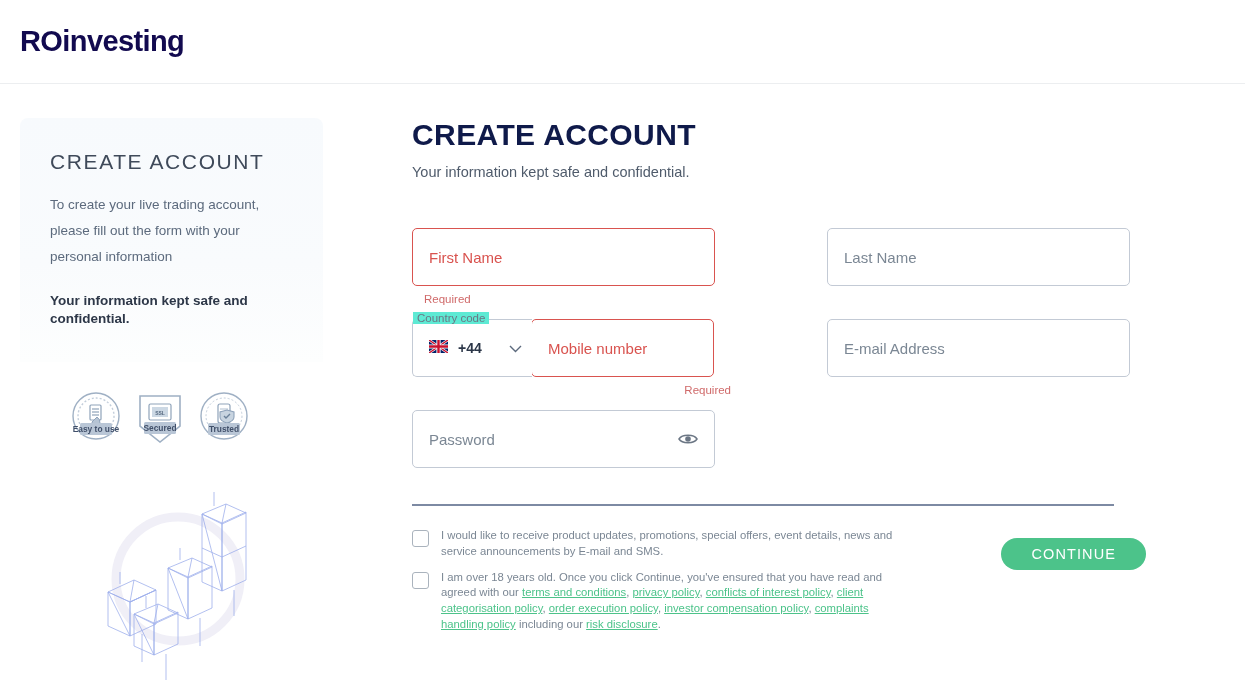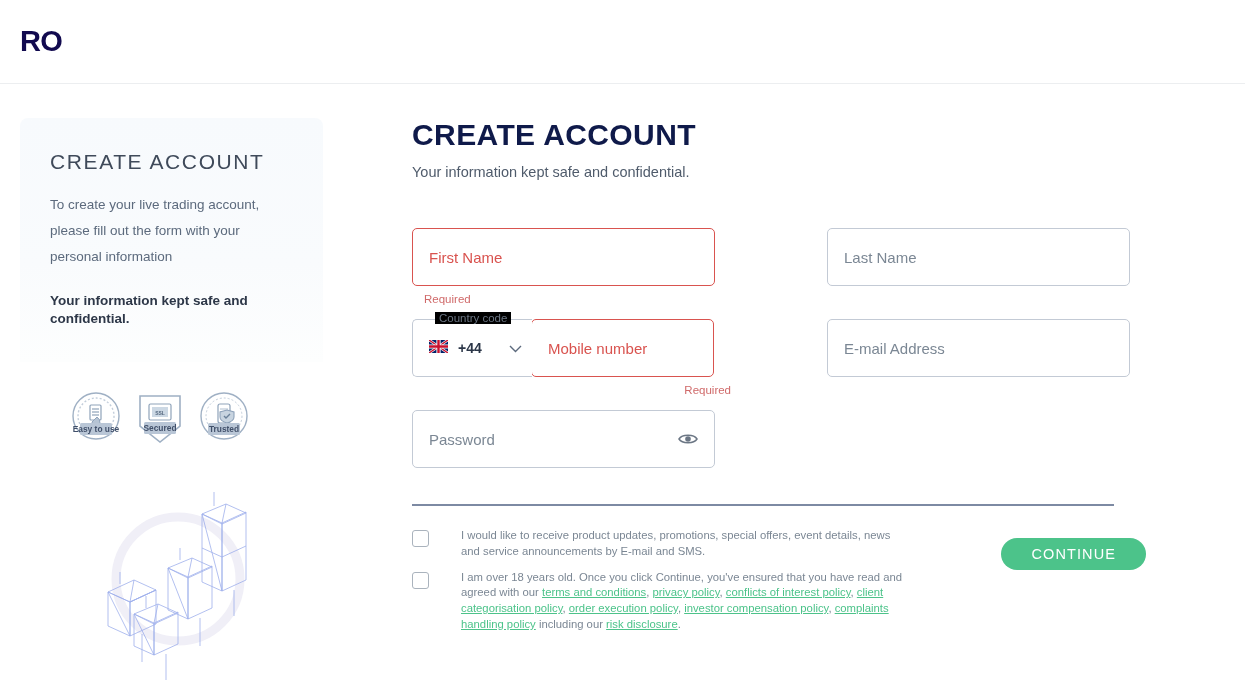--- a/index.html
+++ b/index.html
@@ -117,22 +117,22 @@
     width: 120px; height: 58px;
     border: 1px solid #c3cad5;
     border-right: none;
     border-radius: 5px 0 0 5px;
     display: flex; align-items: center;
     padding: 0 10px 0 16px;
     position: relative;
     background: #fff;
   }
   .cc-label {
-    position: absolute; top: -8px; left: 22px;
-    background: #000000; padding: 0 4px;
+    position: absolute; top: -8px; left: 0;
+    background: #5eead4; padding: 0 4px;
     font-size: 11.5px; color: #6b7684;
     white-space: nowrap;
   }
   .cc-code {
     font-size: 14px; color: #2b3648;
     font-weight: 600; margin-left: 10px;
   }
   .chev { margin-left: auto; color: #5c6a7d; font-size: 13px; }
   .mobile {
     width: 183px; height: 58px;
@@ -151,21 +151,20 @@
     width: 702px; height: 2px;
     background: #7d8aa3;
     margin: 36px 0 22px 0;
   }
 
   .consent-area { display: flex; align-items: flex-start; }
   .consents { width: 500px; }
   .consent {
     display: flex; align-items: flex-start;
     margin-bottom: 10px;
-    gap: 20px;
   }
   .cbox {
     width: 17px; height: 17px; flex: none;
     border: 1px solid #aab3bd;
     border-radius: 3px;
     background: #fff;
     margin: 2px 12px 0 0;
   }
   .ctext {
     font-size: 11.3px; line-height: 15.8px;
@@ -186,20 +185,21 @@
     font-family: Liberation Sans, sans-serif;
     cursor: pointer;
   }
 </style>
 </head>
 <body>
 
 <div class="header">
   <div class="logo">
     <span class="ro">RO</span>
+      <span>investing</span>
   </div>
 </div>
 
 <div class="page">
 
   <div class="sidebar">
     <div class="side-card">
       <h2 class="side-title">CREATE ACCOUNT</h2>
       <p class="side-para">To create your live trading account, please fill out the form with your personal information</p>
       <p class="side-strong">Your information kept safe and confidential.</p>

